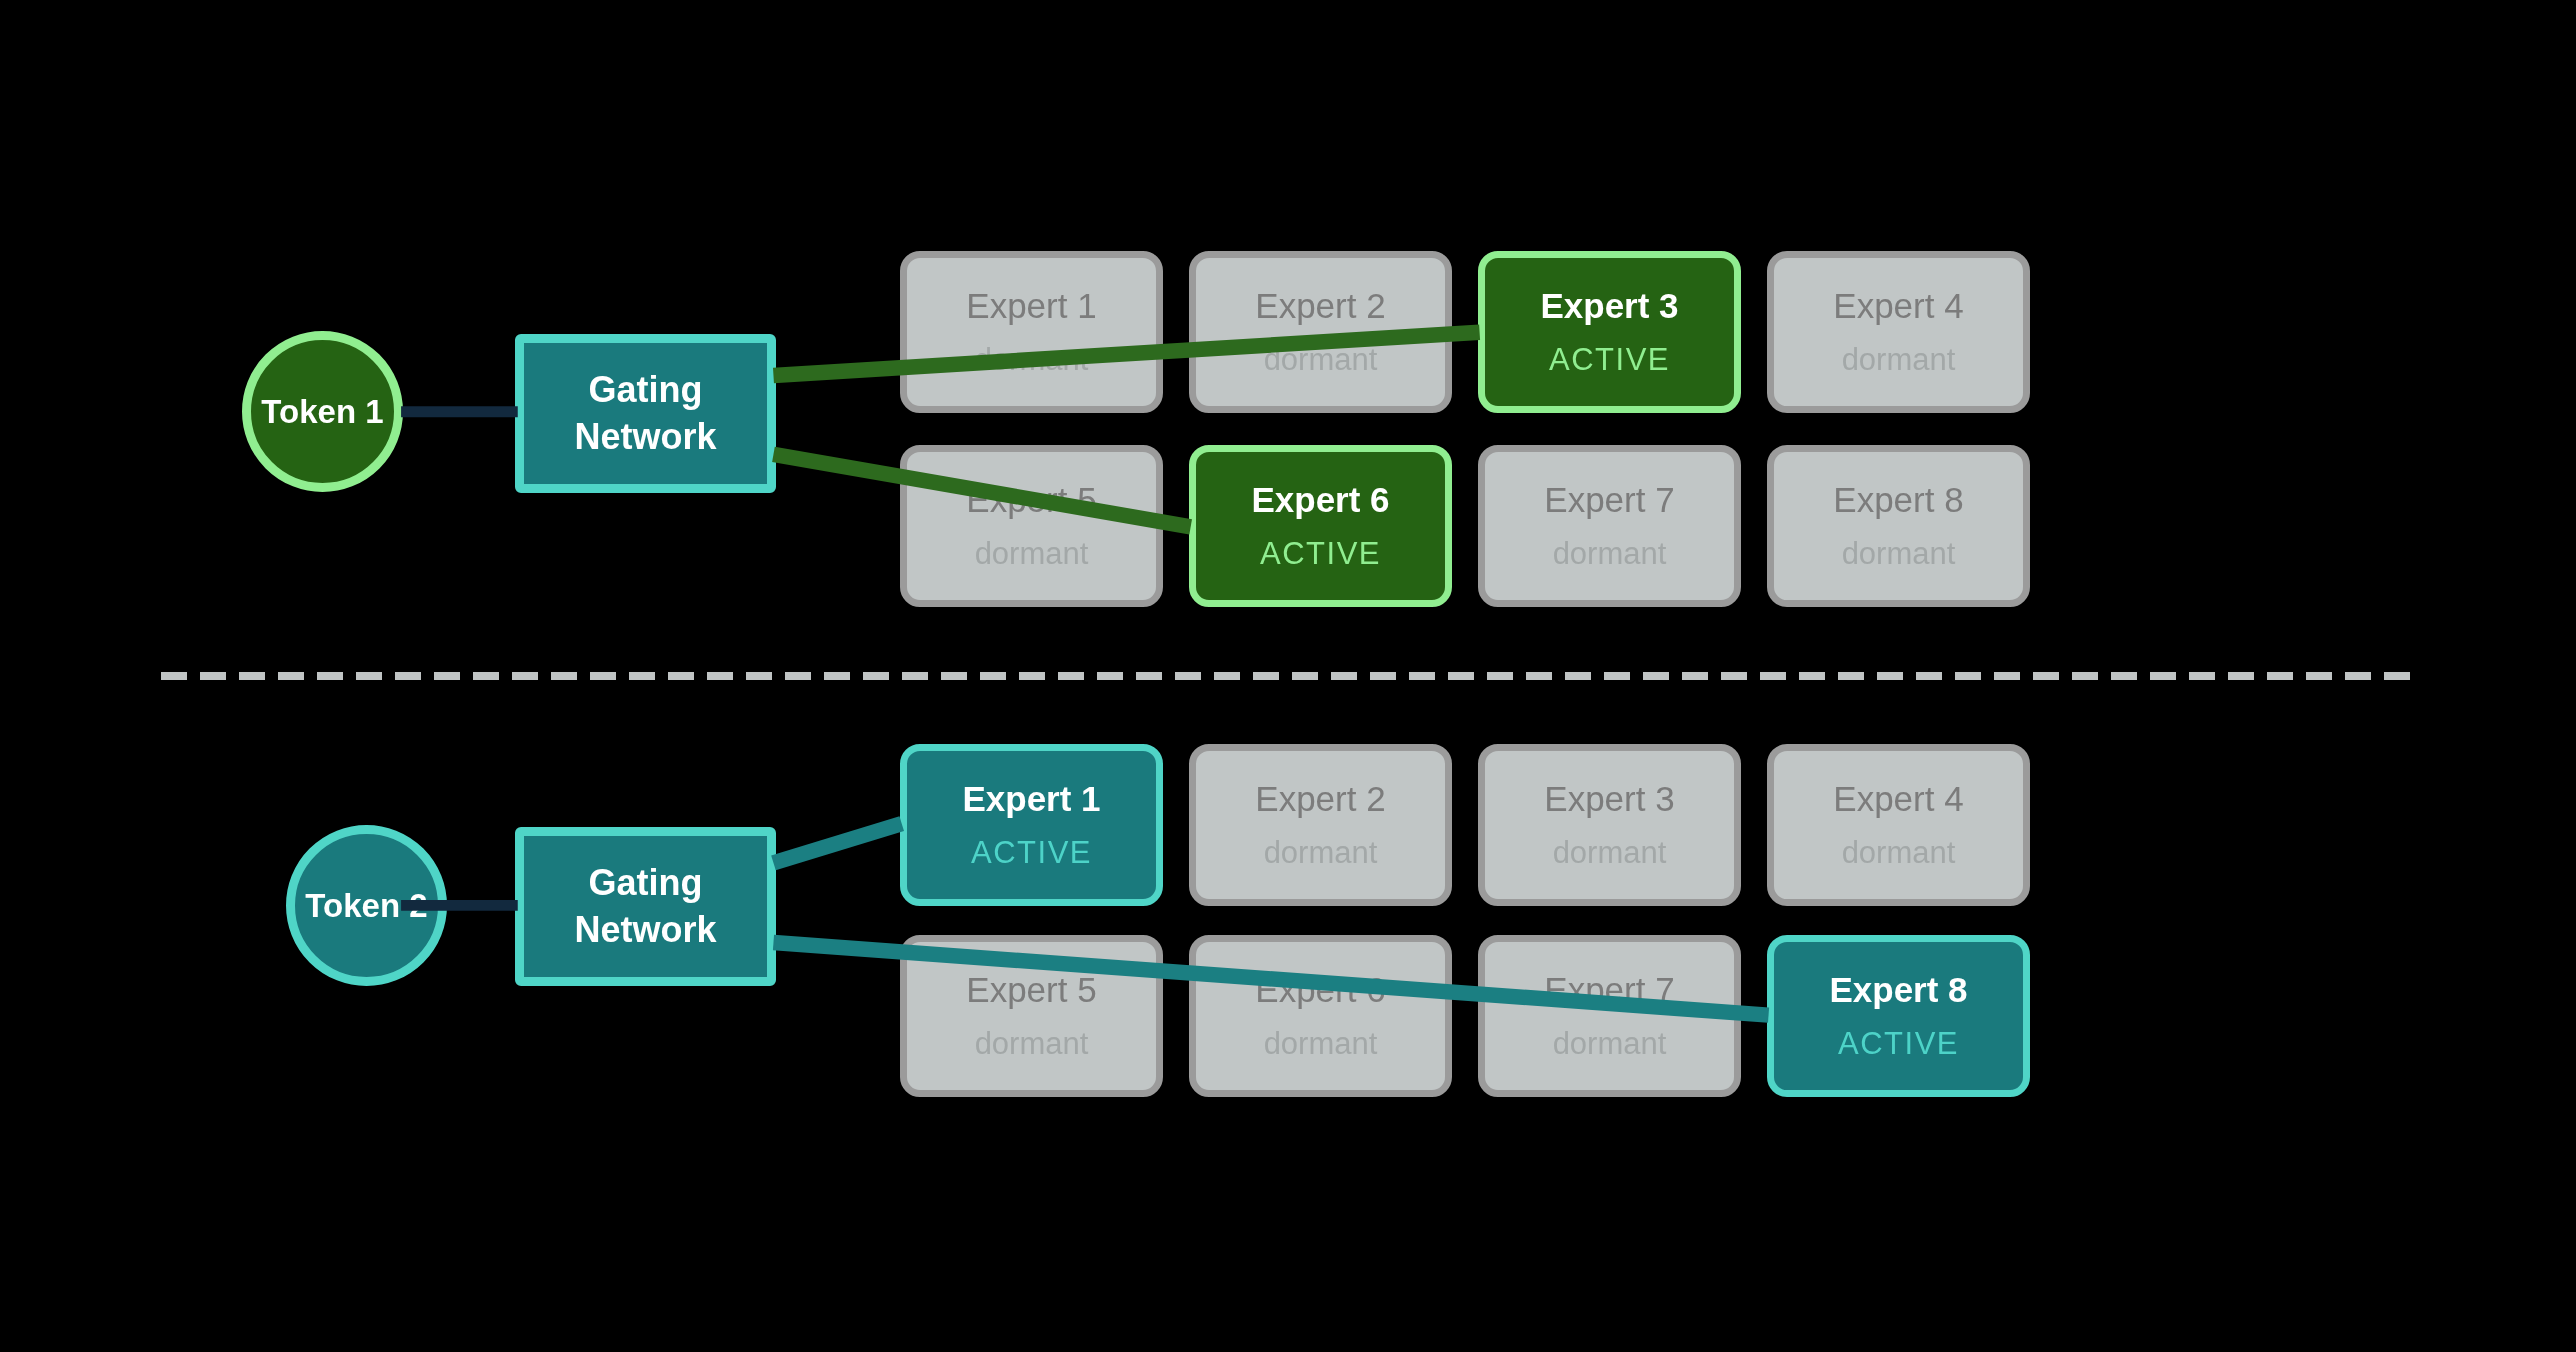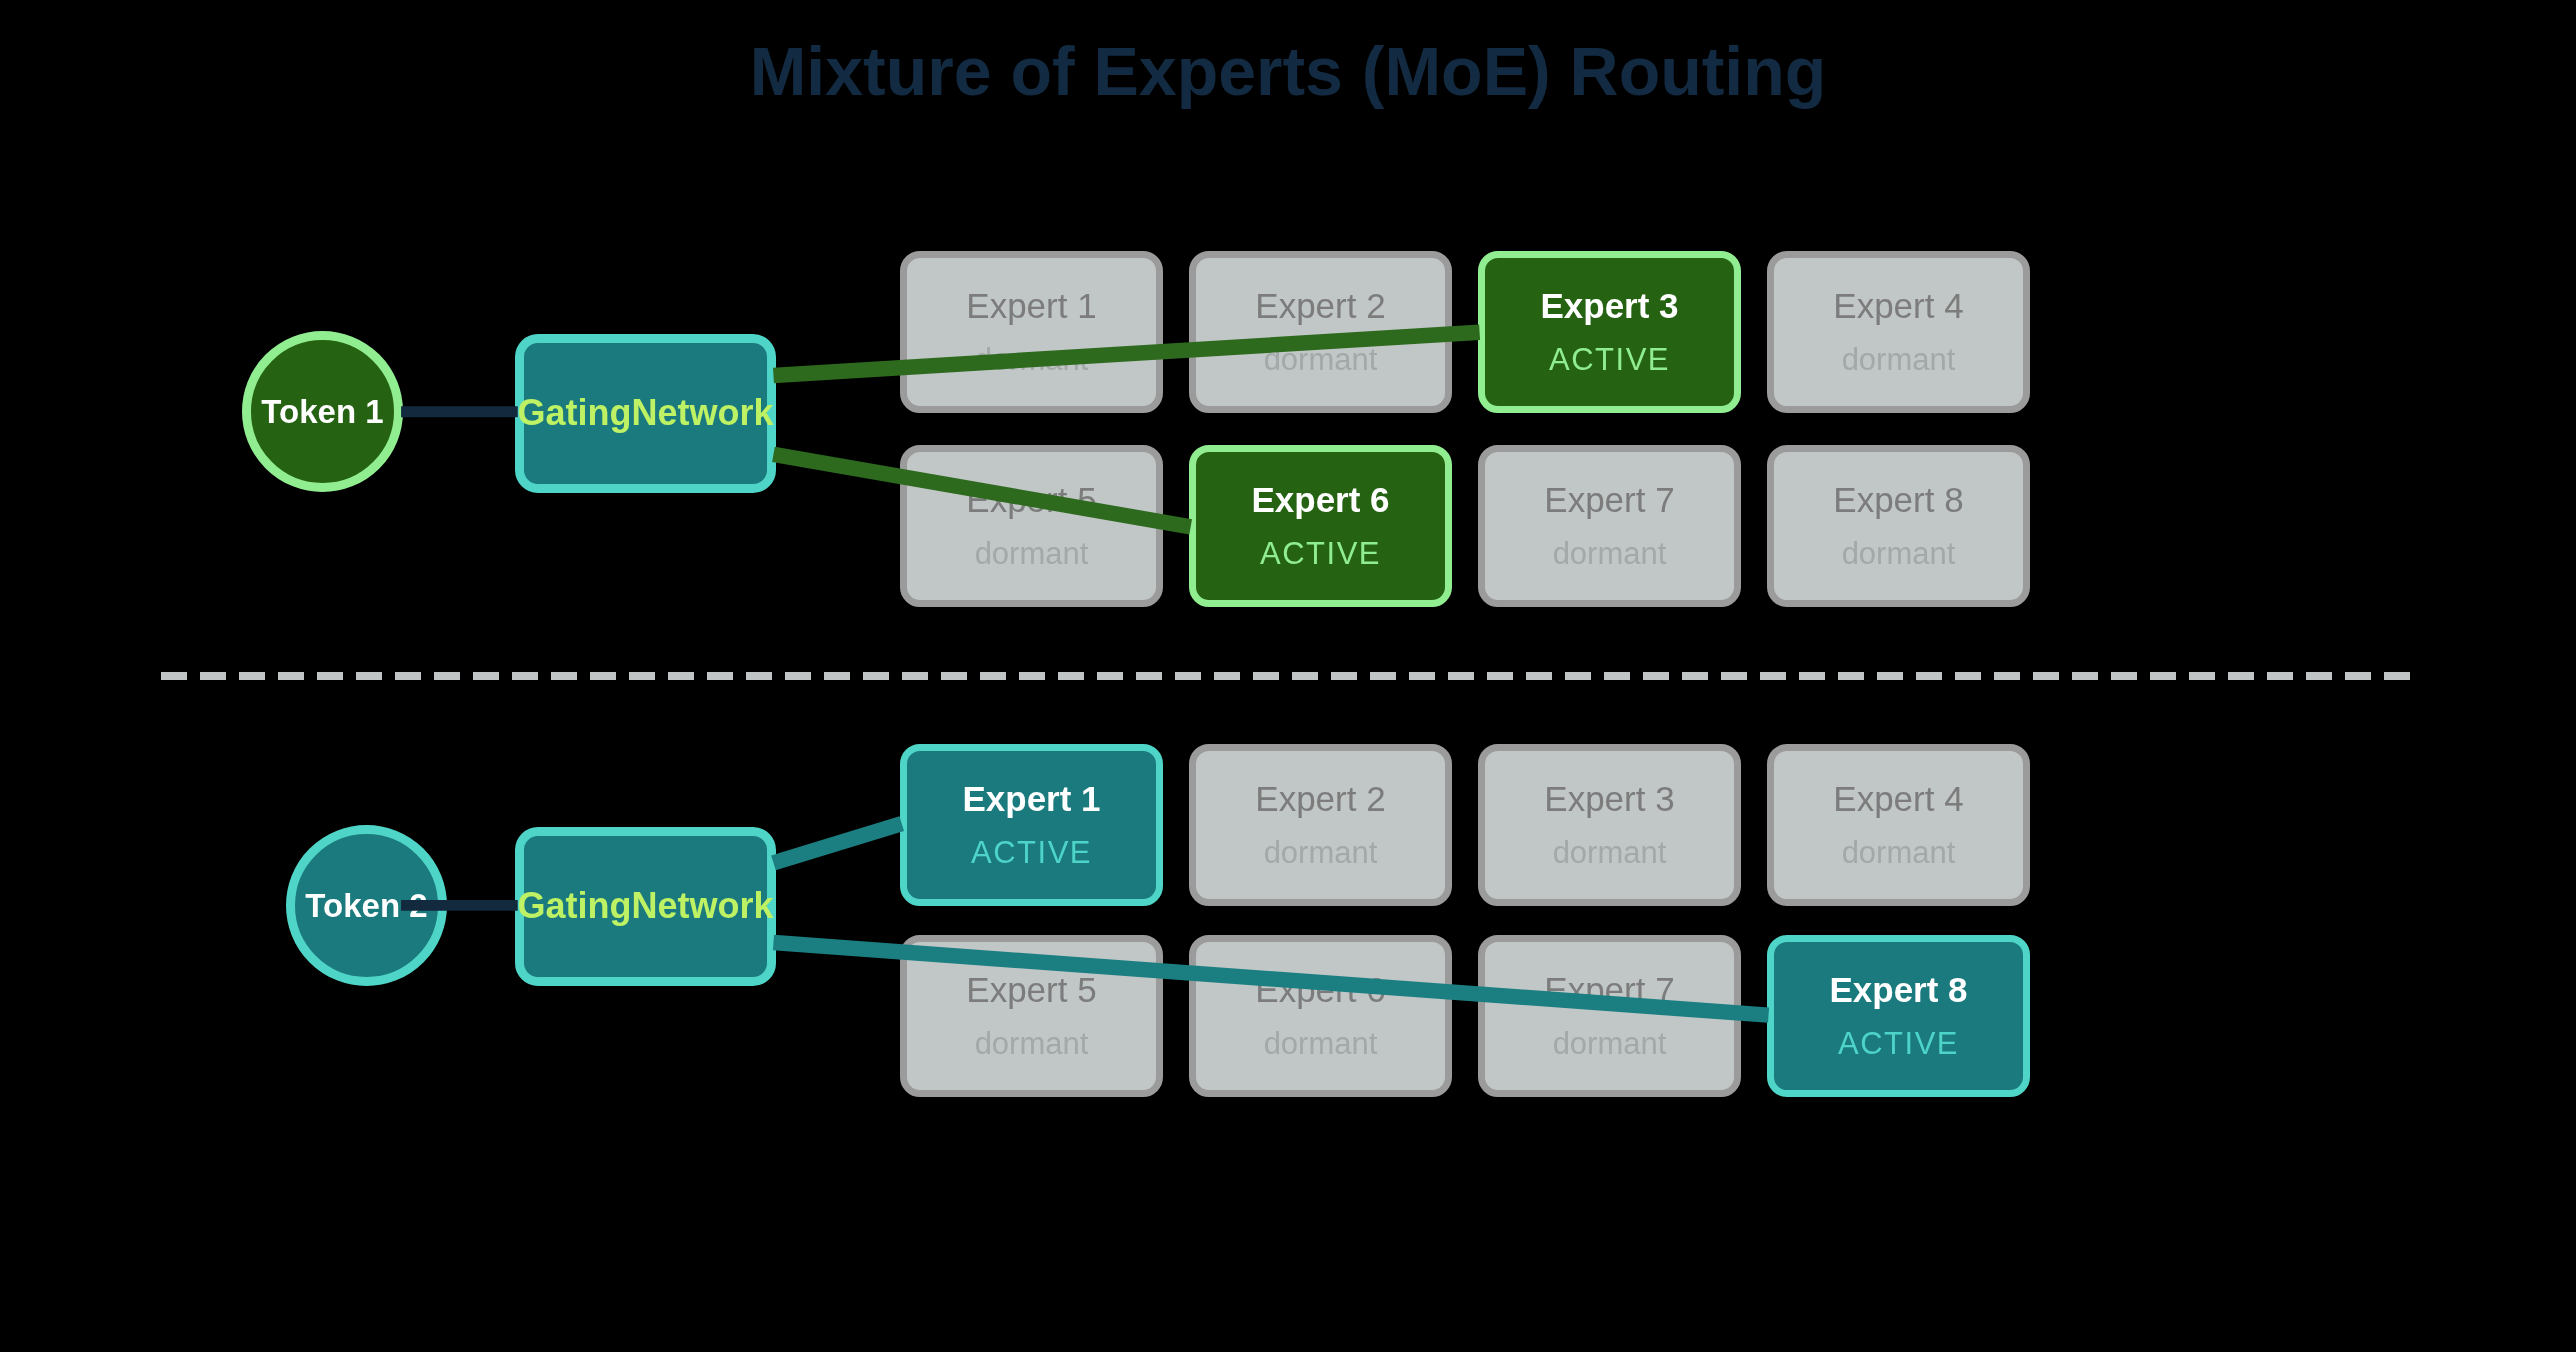--- a/index.html
+++ b/index.html
@@ -24,25 +24,25 @@
     position:absolute;width:161px;height:161px;border-radius:50%;
     border:9.3px solid;box-sizing:border-box;
     display:flex;align-items:center;justify-content:center;
     color:#fff;font-weight:bold;font-size:33px;white-space:nowrap;
   }
   .theme-green.token{background:var(--green-fill);border-color:var(--green-border);}
   .theme-teal.token{background:var(--teal-fill);border-color:var(--teal-border);margin-left:44px;}
   .token-1{left:242px;top:331px;}
   .token-2{left:242px;top:825px;}
   .gating{
-    position:absolute;width:261px;height:159px;border-radius:23px;
+    position:absolute;width:261px;height:159px;border-radius:6px;
     border:9.3px solid var(--teal-border);background:var(--teal-fill);
     box-sizing:border-box;
-    display:flex;flex-direction:row;align-items:center;justify-content:center;
-    color:#bef264;font-weight:bold;font-size:36px;line-height:1.28;text-align:center;
+    display:flex;flex-direction:column;align-items:center;justify-content:center;
+    color:#ffffff;font-weight:bold;font-size:36px;line-height:1.28;text-align:center;
   }
   .gating-1{left:515px;top:334px;}
   .gating-2{left:515px;top:827px;}
   .experts{
     position:absolute;display:grid;
     grid-template-columns:repeat(4,263px);
     grid-auto-rows:162px;
     column-gap:26px;
   }
   .experts-top{left:900px;top:251px;row-gap:32px;}
@@ -73,21 +73,20 @@
   }
   .link-navy{stroke:var(--token-link);stroke-width:14;}
   .link-green{stroke:var(--green-link);stroke-width:20;}
   .link-teal{stroke:var(--teal-link);stroke-width:20;}
 </style>
 </head>
 <body>
 
 <div class="canvas">
 
-  <div class="title">Mixture of Experts (MoE) Routing</div>
 
   <div>
     <div class="token token-1 theme-green">
       <span>Token 1</span>
     </div>
     <div class="gating gating-1">
       <span>Gating</span>
       <span>Network</span>
     </div>
     <div class="experts experts-top">

